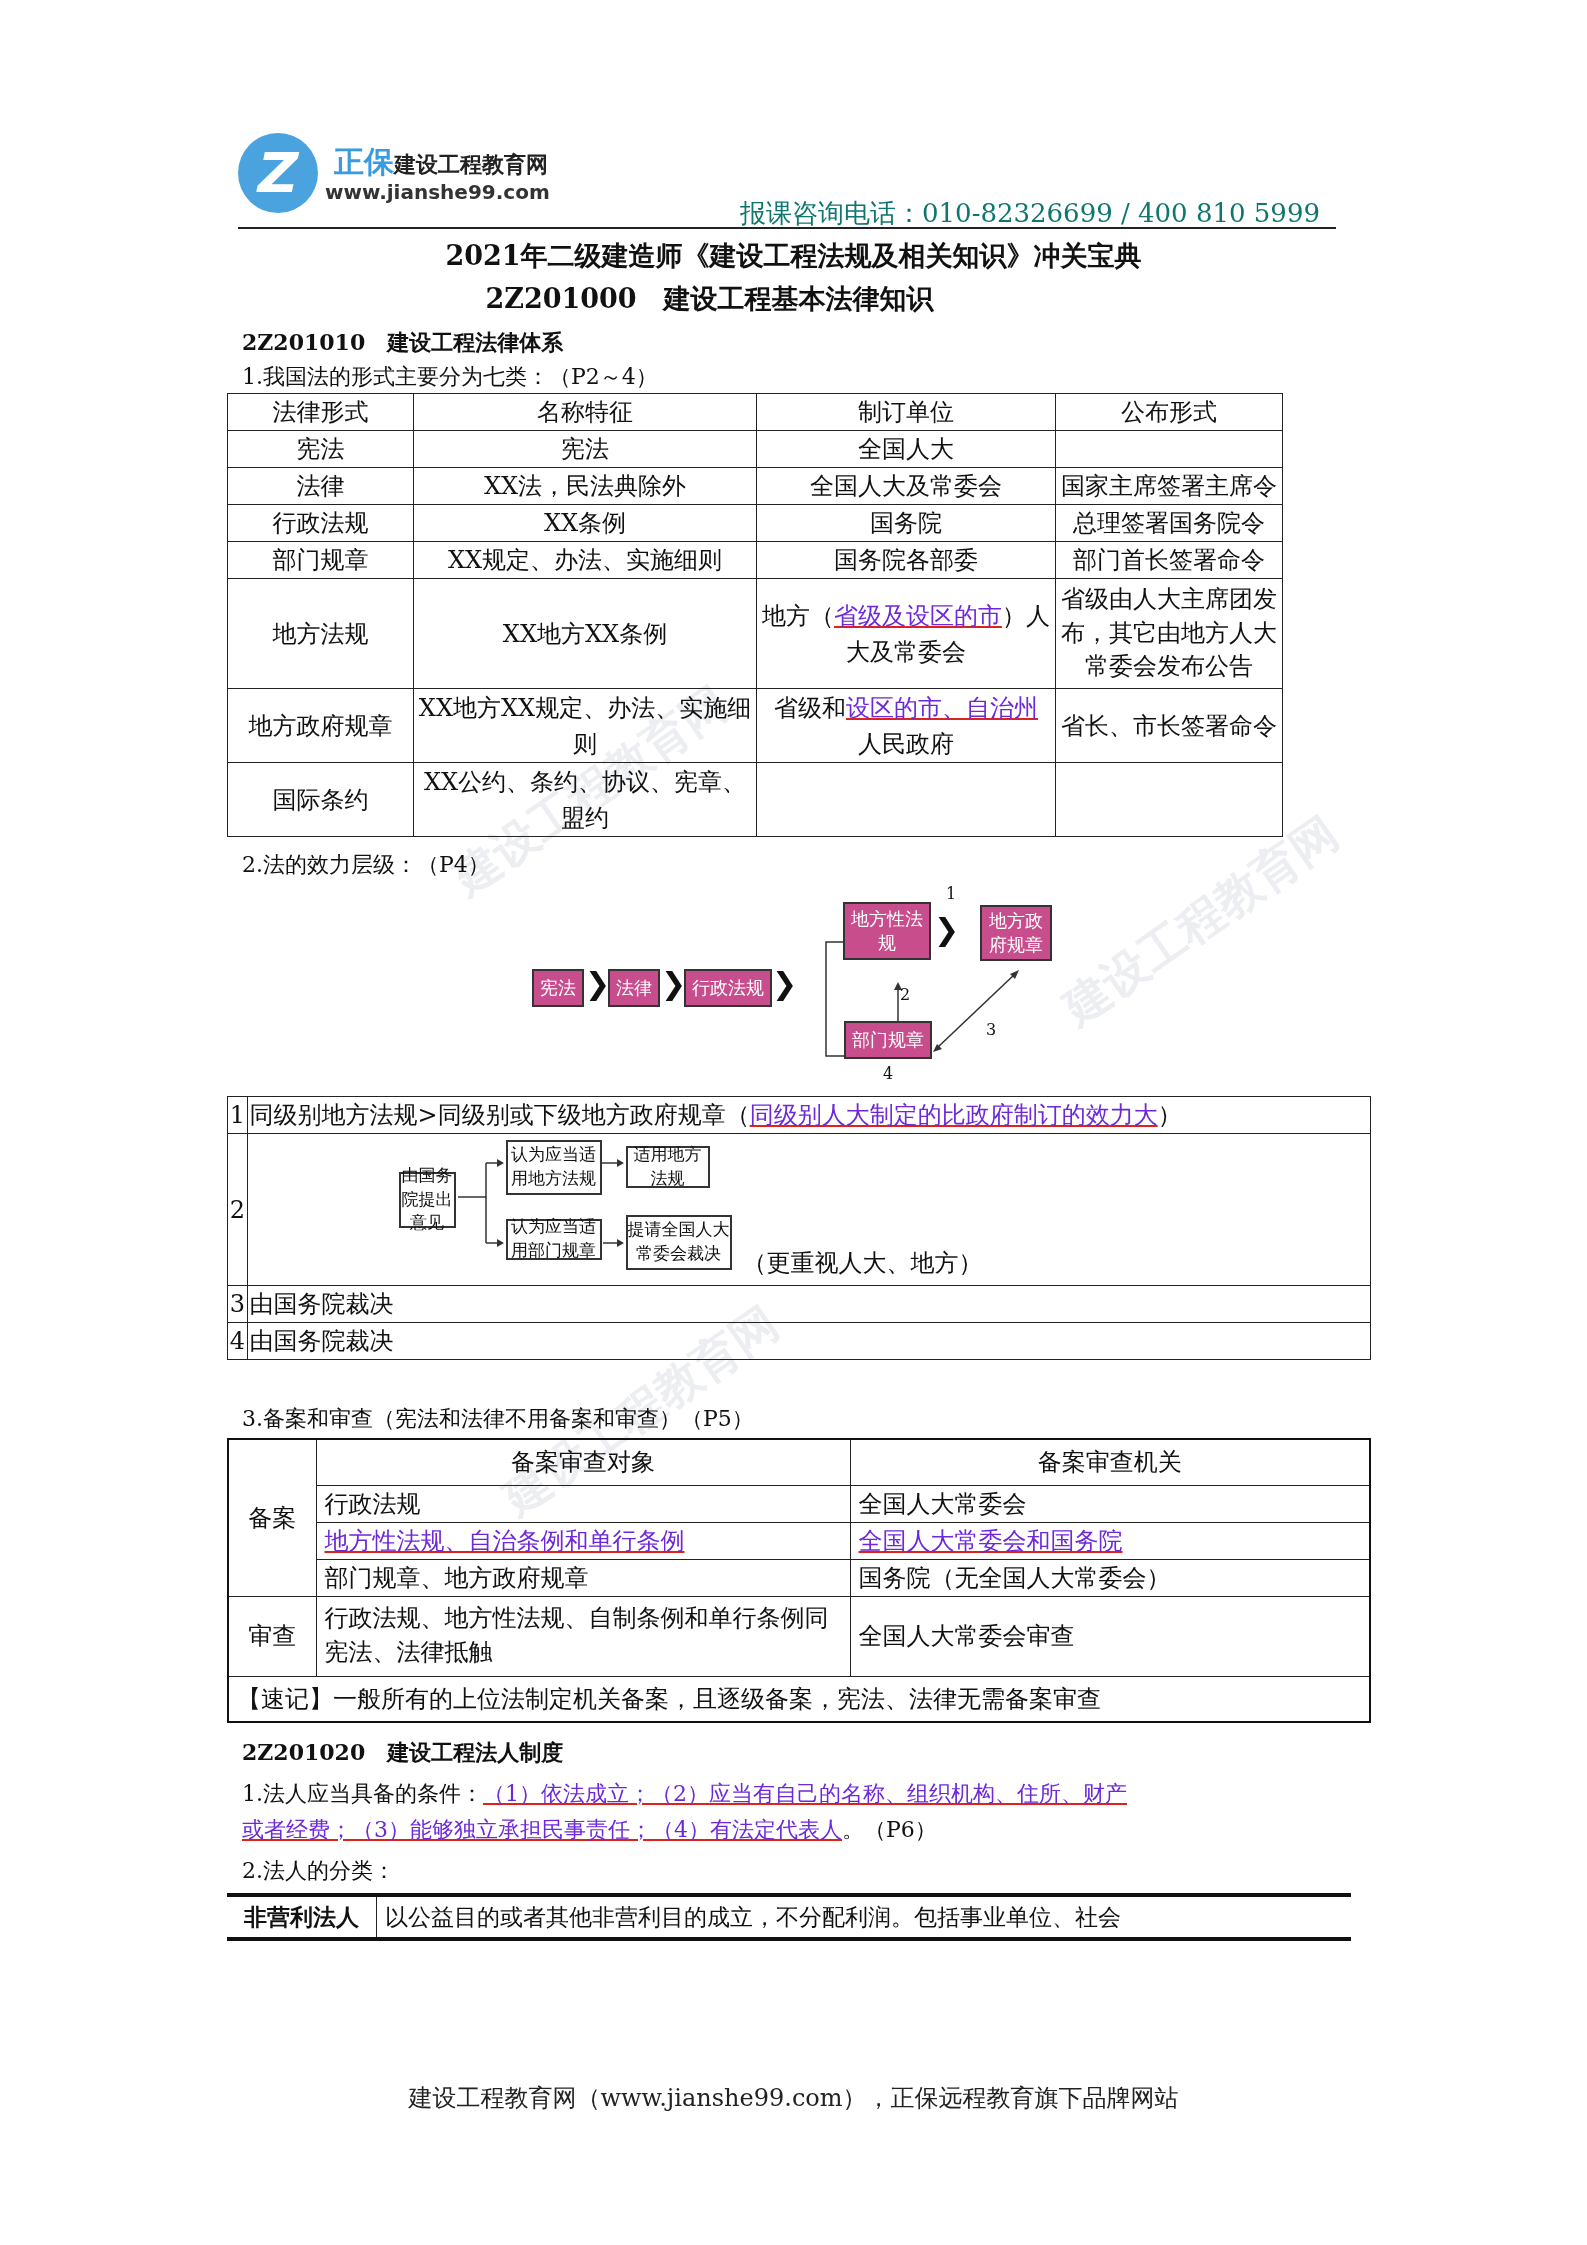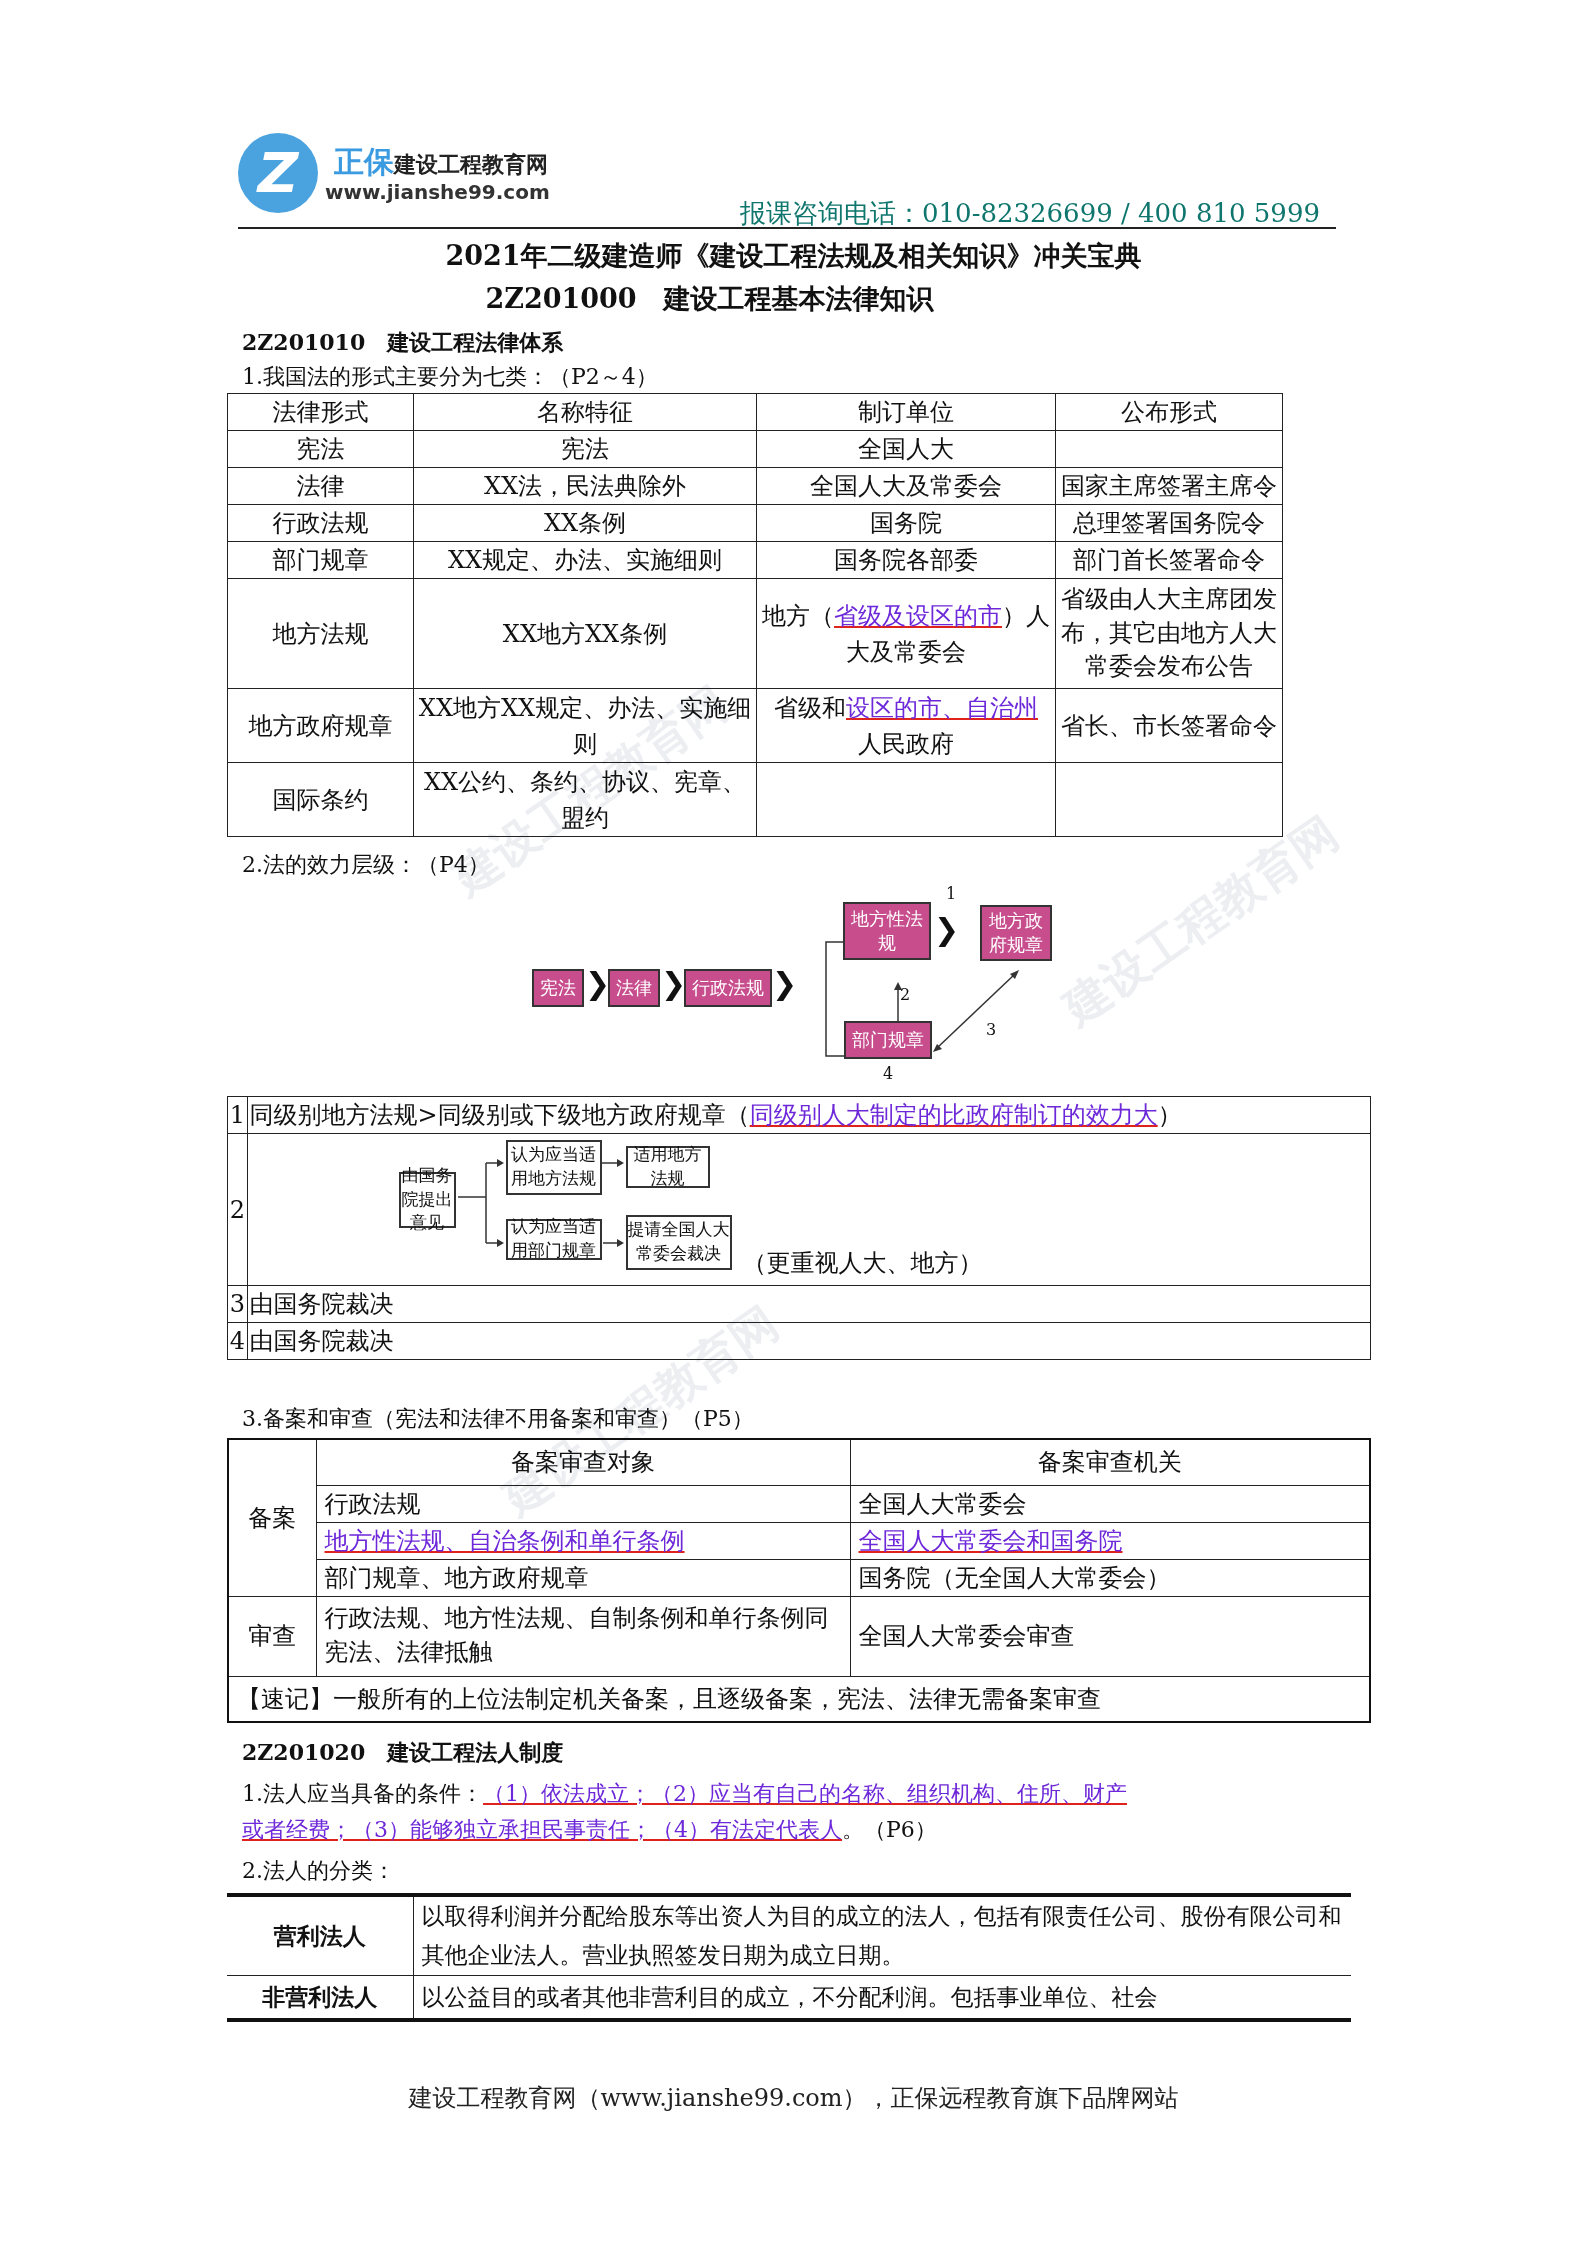--- a/index.html
+++ b/index.html
@@ -204,24 +204,20 @@
   </table>
 
 <div class="abs sec" style="left:242px;top:1738px;">2Z201020　建设工程法人制度</div>
 <div class="abs para" style="left:242px;top:1776px;width:1120px;line-height:1.65;">
   <span>1.法人应当具备的条件：</span><span class="red">（1）依法成立；（2）应当有自己的名称、组织机构、住所、财产</span><br><span class="red">或者经费；（3）能够独立承担民事责任；（4）有法定代表人</span><span>。（P6）</span>
 </div>
 <div class="abs para" style="left:242px;top:1856px;">2.法人的分类：</div>
 
 <table style="left:227px;top:1893px;width:1124px;border-top:4px solid #111;border-bottom:4px solid #111;font-size:23px;">
   <tbody>
-      <tr style="height:80px;">
-    <td style="width:186px;font-weight:bold;border-left:none;">营利法人</td>
-    <td style="text-align:left;padding:0 8px;line-height:1.7;border-right:none;">以取得利润并分配给股东等出资人为目的成立的法人，包括有限责任公司、股份有限公司和其他企业法人。营业执照签发日期为成立日期。</td>
-  </tr>
   <tr style="height:44px;">
     <td style="font-weight:bold;border-left:none;">非营利法人</td>
     <td style="text-align:left;padding:0 8px;border-right:none;">以公益目的或者其他非营利目的成立，不分配利润。包括事业单位、社会</td>
   </tr>
 </tbody>
   </table>
 
 <div class="abs footer">建设工程教育网（www.jianshe99.com），正保远程教育旗下品牌网站</div>
 
 </body></html>

